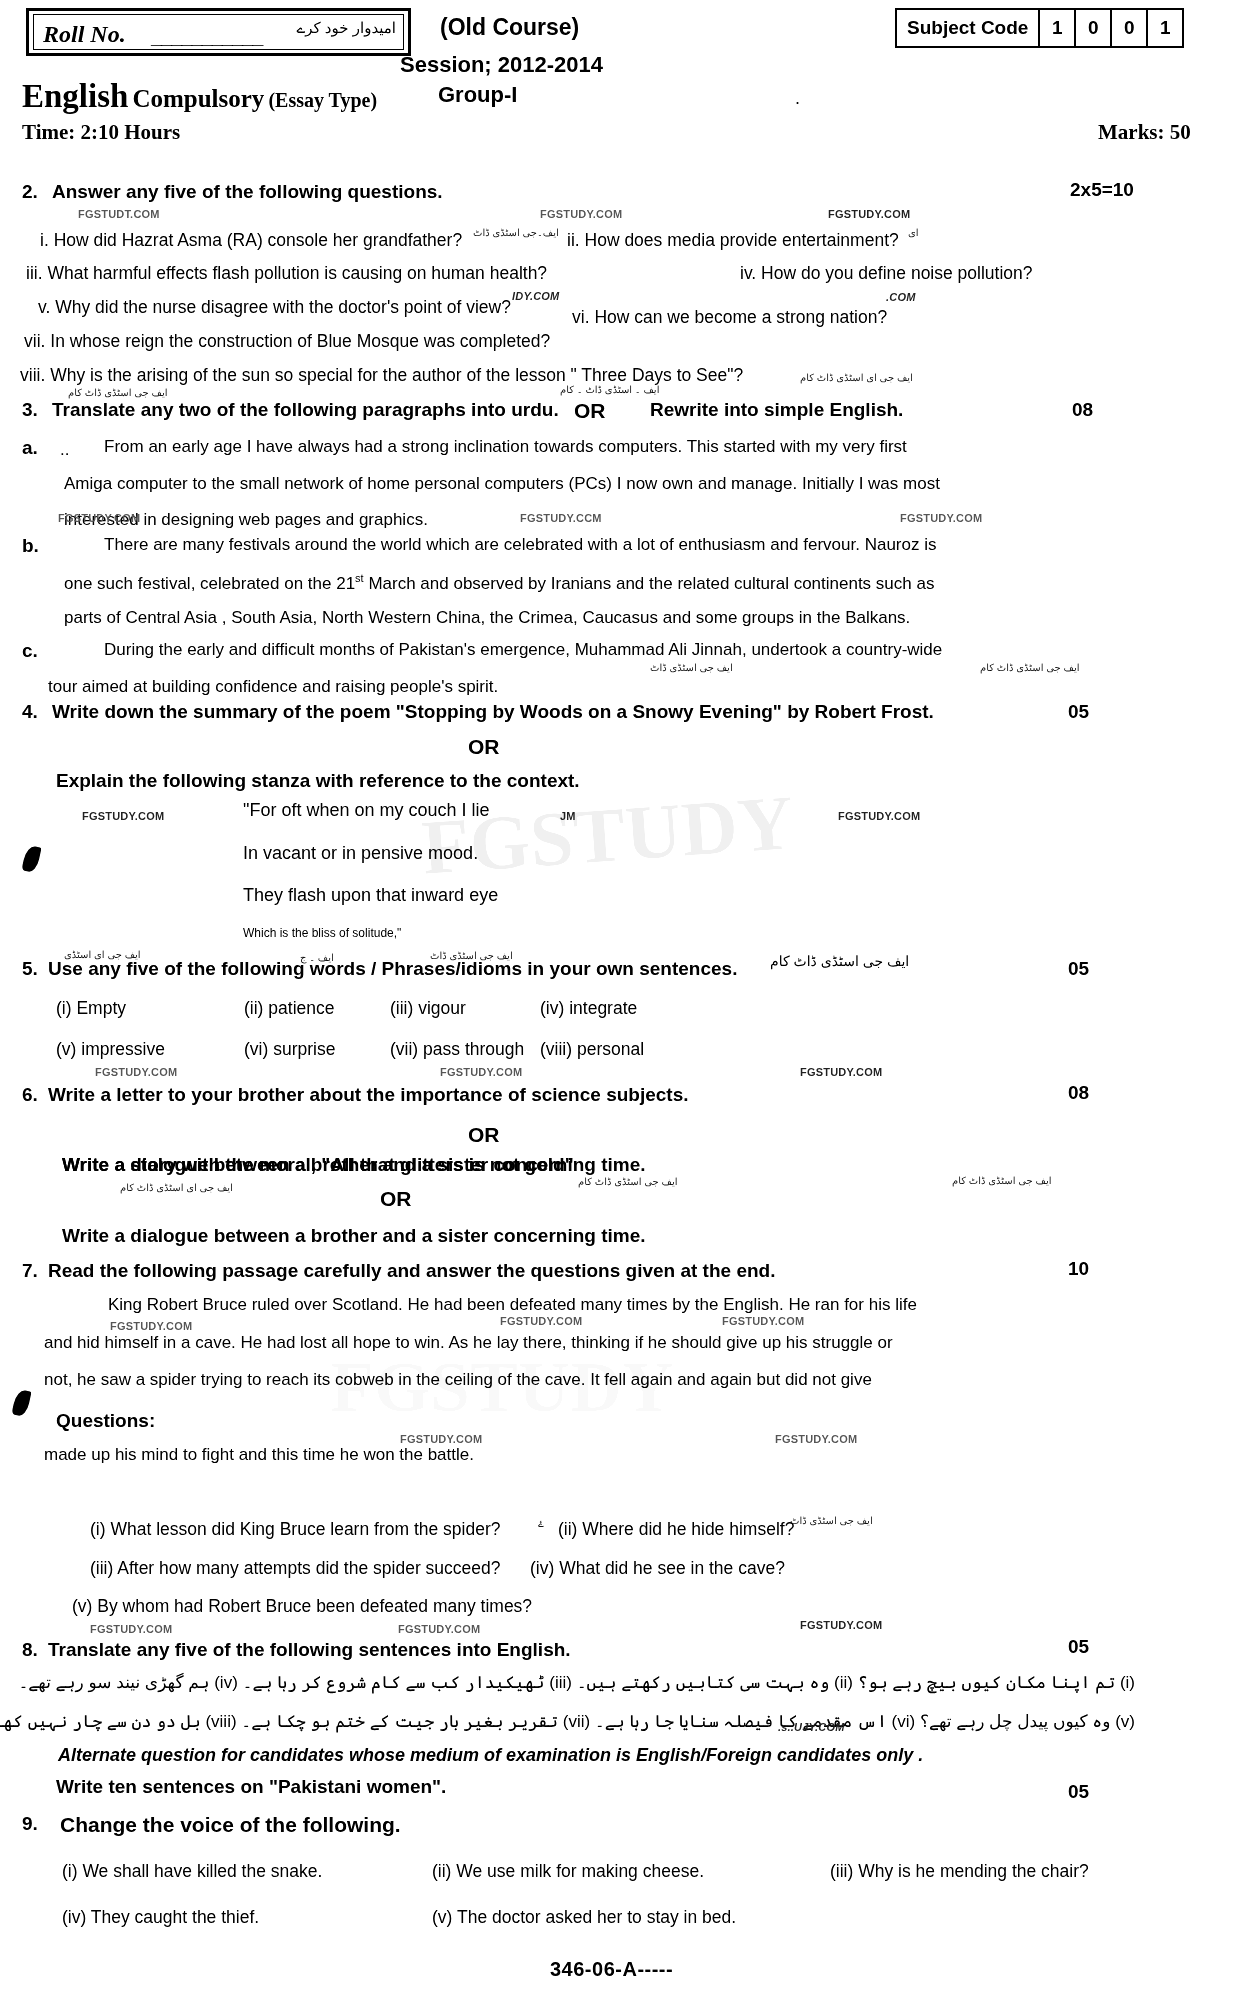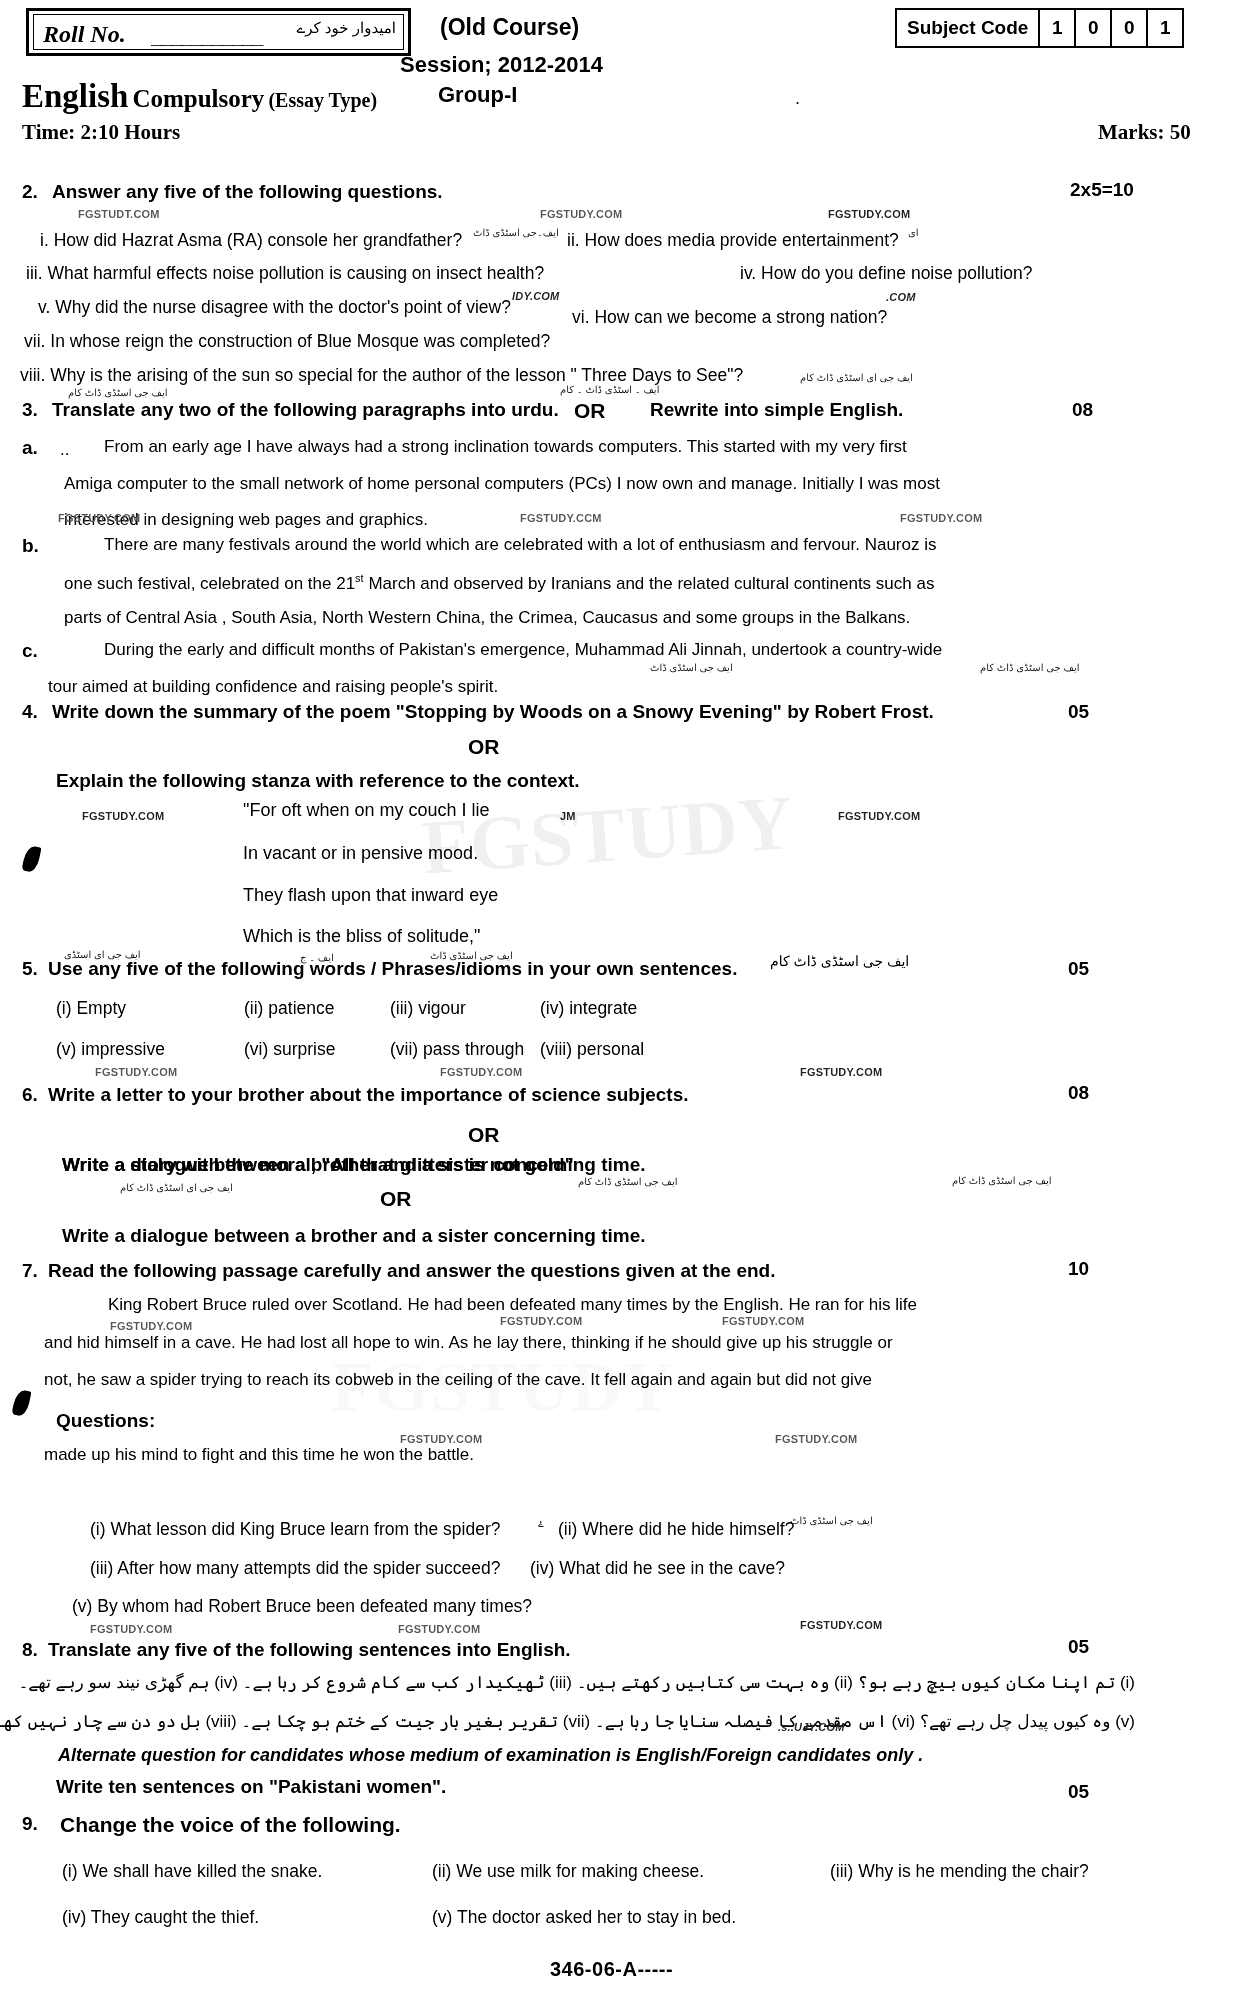--- a/index.html
+++ b/index.html
@@ -239,21 +239,21 @@
   </div>
   <div class="abs urdu-sm" style="left: 473px; top: 227.186px;">ایف۔جی اسٹڈی ڈاٹ</div>
   <div class="abs sub" style="left: 567px; top: 229.602px;">
     <span>ii.</span>
     <span>How does media provide entertainment?</span>
   </div>
   <div class="abs urdu-sm" style="left: 908px; top: 227.186px;">ای</div>
 
   <div class="abs sub" style="left: 26px; top: 263.439px;">
     <span>iii.</span>
-    <span>What harmful effects noise pollution is causing on insect health?</span>
+    <span>What harmful effects flash pollution is causing on human health?</span>
   </div>
   <div class="abs sub" style="left: 740px; top: 263.439px;">
     <span>iv.</span>
     <span>How do you define noise pollution?</span>
   </div>
 
   <div class="abs sub" style="left: 38px; top: 297.275px;">
     <span>v.</span>
     <span>Why did the nurse disagree with the doctor's point of view?</span>
   </div>
@@ -316,21 +316,21 @@
   <div class="abs wm" style="left: 838px; top: 809.651px;">FGSTUDY.COM</div>
 
   <div class="bigwm">
     <span>FGSTUDY</span>
   </div>
 
   <div class="abs para" style="left: 243px; top: 799.983px; font-size: 18px;">"For oft when on my couch I lie</div>
   <div class="abs wm" style="left: 560px; top: 809.651px;">JM</div>
   <div class="abs para" style="left: 243px; top: 843.487px; font-size: 18px;">In vacant or in pensive mood.</div>
   <div class="abs para" style="left: 243px; top: 884.573px; font-size: 18px;">They flash upon that inward eye</div>
-  <div class="abs para" style="left: 243px; top: 925.66px; font-size: 18px;">Which is the bliss of solitude,"</div>
+  <div class="abs para" style="left: 243px; top: 925.66px; font-size: 12px;">Which is the bliss of solitude,"</div>
 
   <div class="blob" style="left: 24px; top: 845.904px;"></div>
 
   <div class="abs urdu-sm" style="left: 64px; top: 948.62px;">ایف جی ای اسٹڈی</div>
   <div class="abs urdu-sm" style="left: 300px; top: 952.246px;">ایف ۔ ج</div>
   <div class="abs urdu-sm" style="left: 430px; top: 949.829px;">ایف جی اسٹڈی ڈاٹ</div>
 
   <div class="abs qnum" style="left: 22px; top: 958.288px;">5.</div>
   <div class="abs qtext" style="left: 48px; top: 958.288px;">Use any five of the following words / Phrases/idioms in  your own sentences.</div>
   <div class="abs urdu-md" style="left: 770px; top: 953.454px;">ایف جی اسٹڈی ڈاٹ کام</div>

